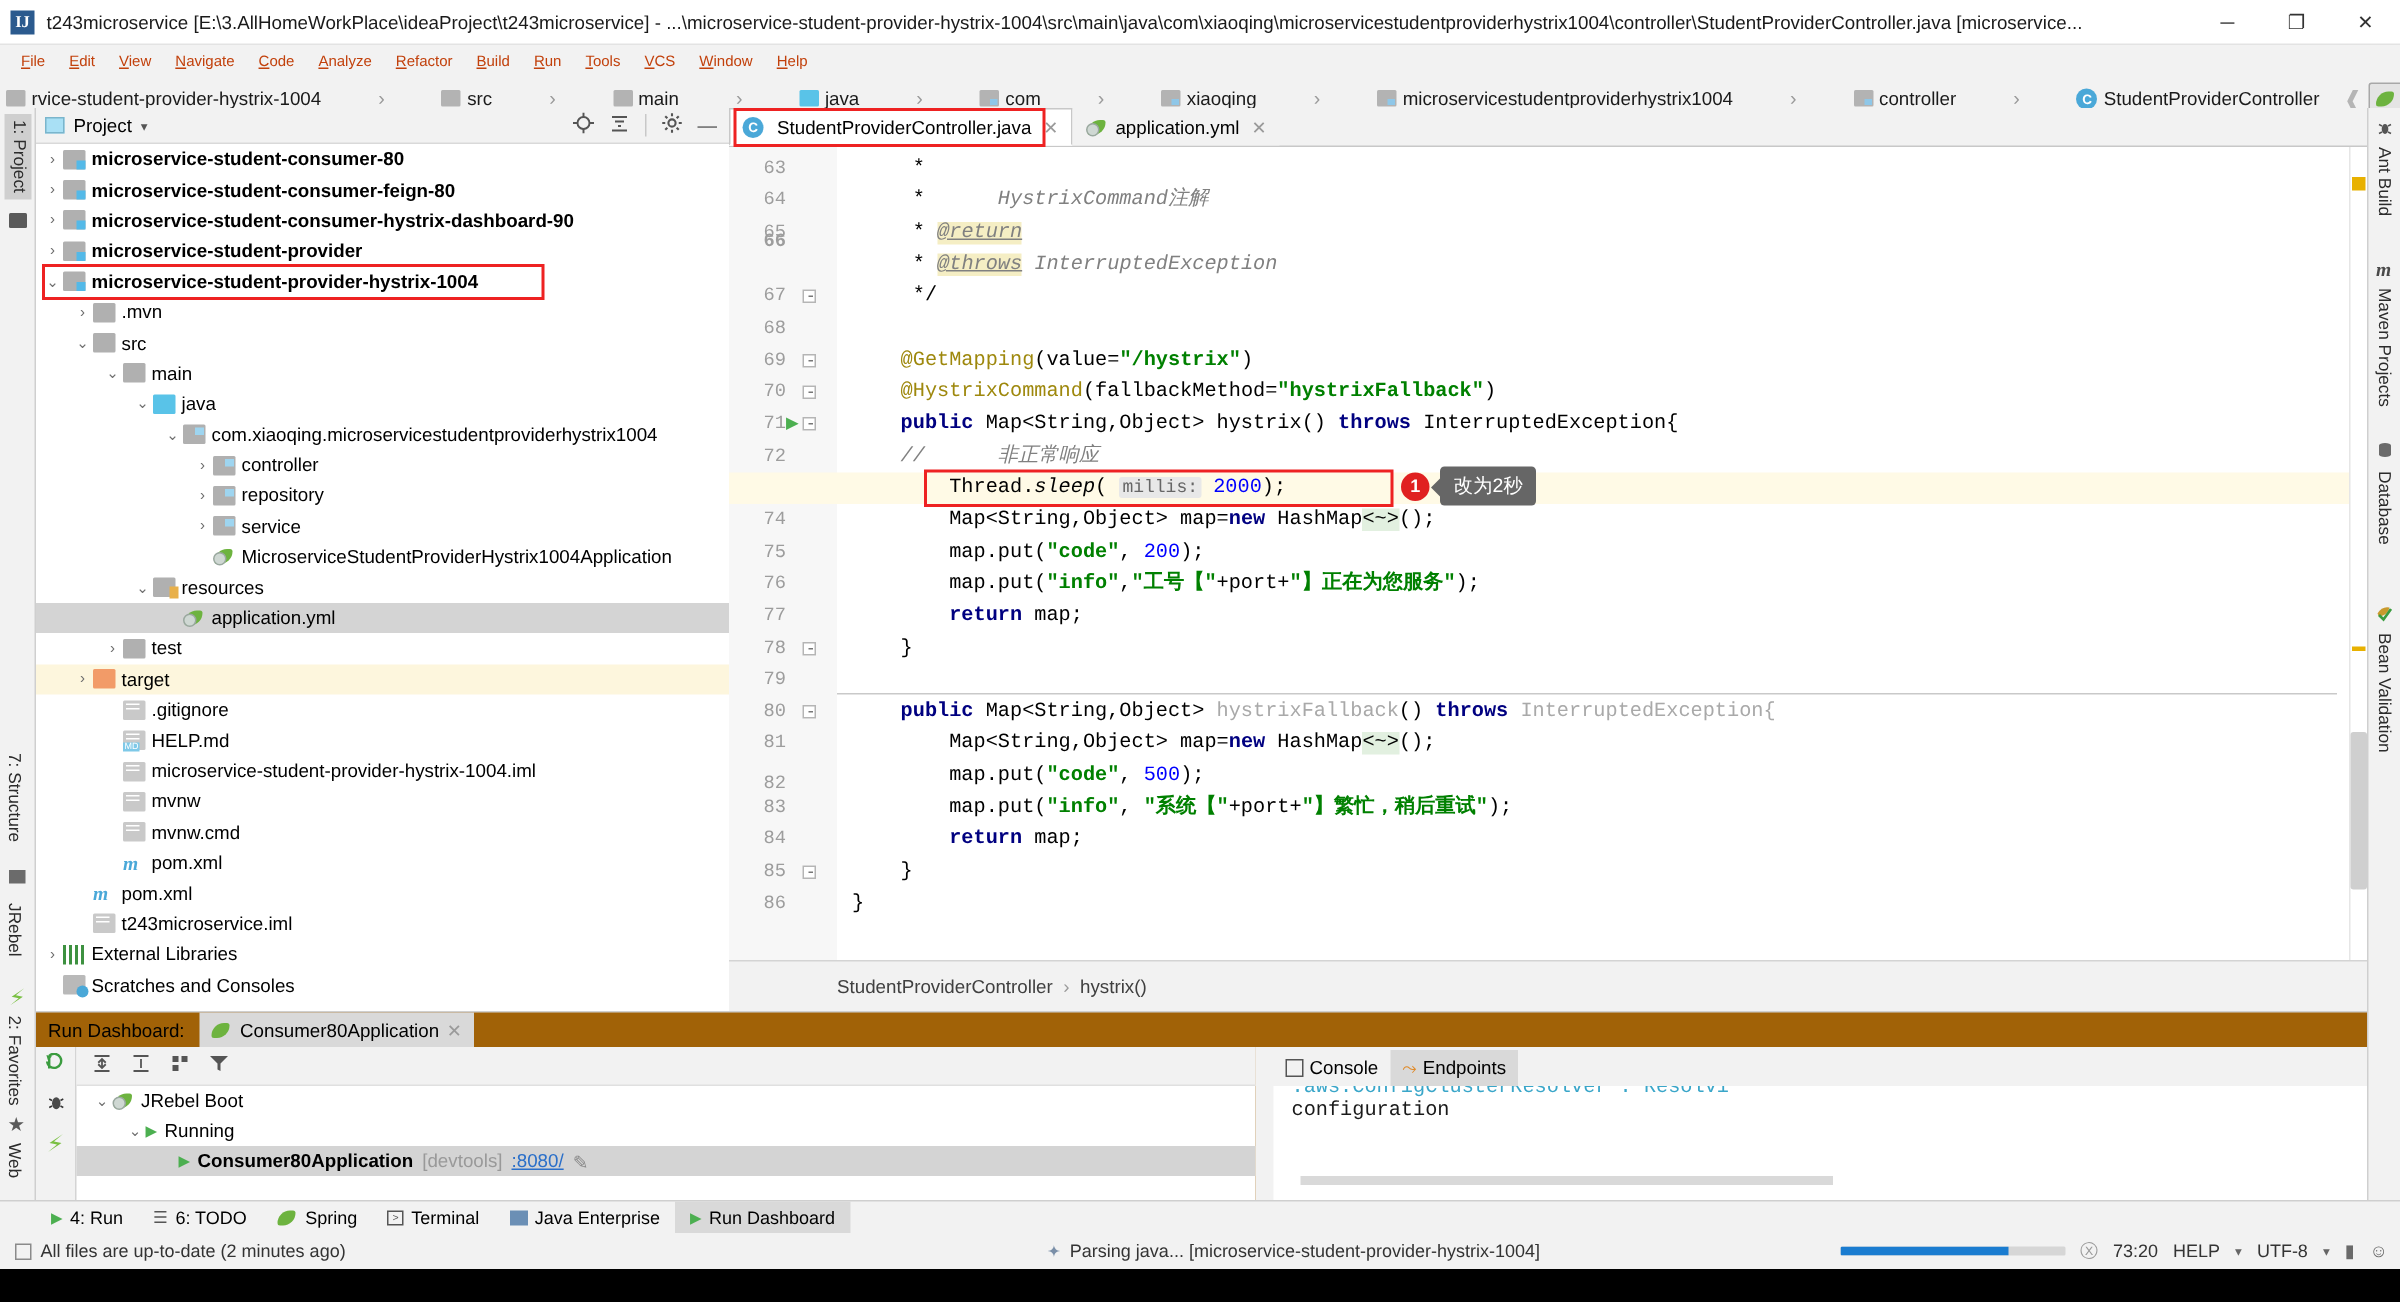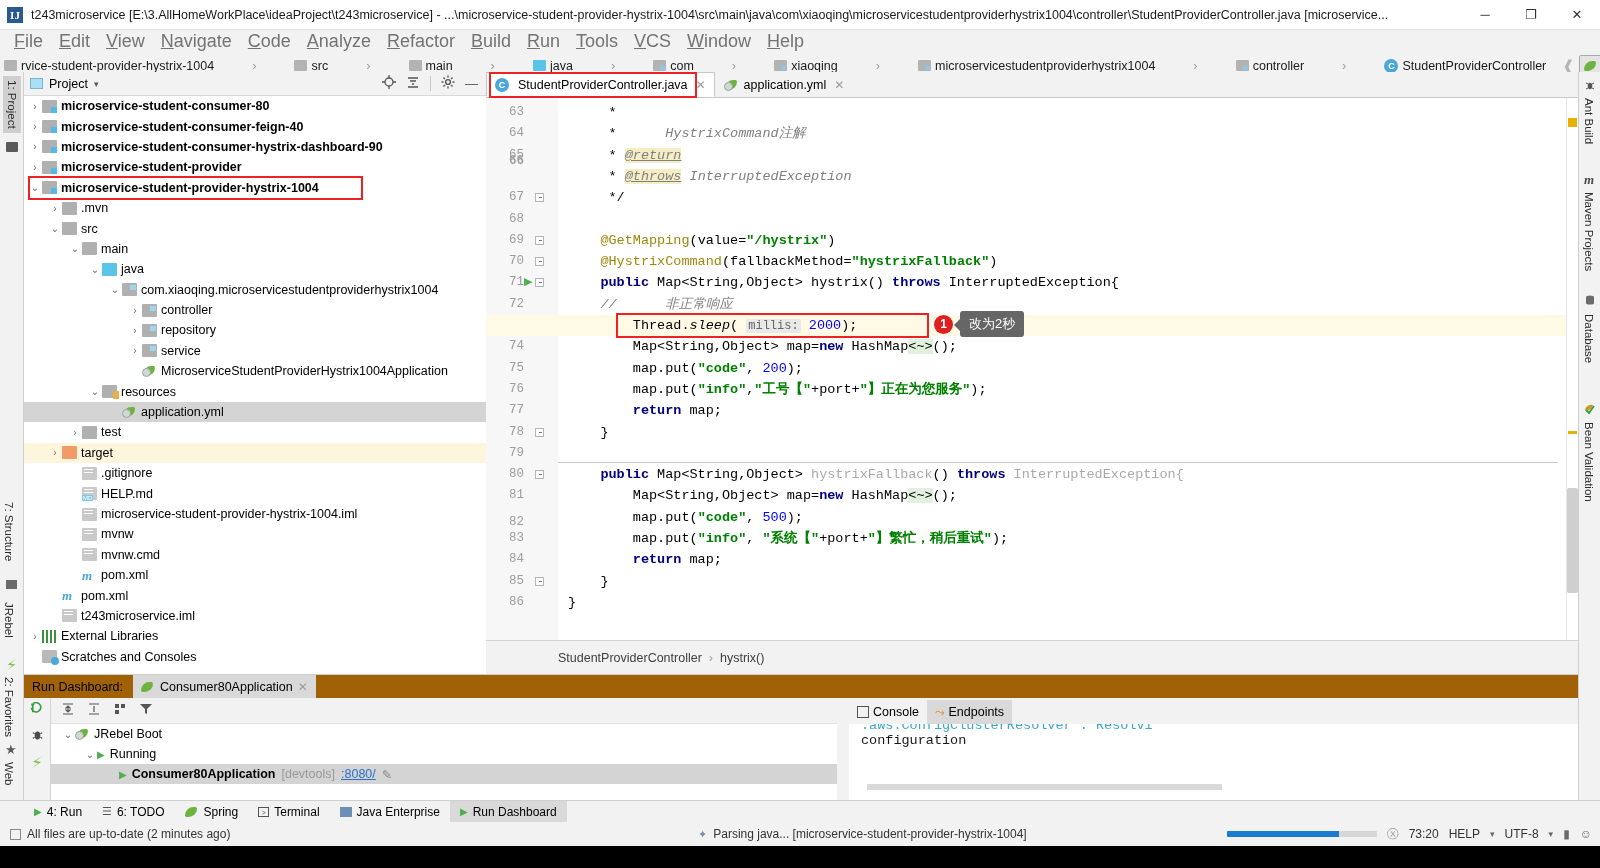--- a/index.html
+++ b/index.html
@@ -23,21 +23,21 @@
     width: 16px; height: 16px; margin: 0 8px 0 7px; background: #2b5a8e;
     color: #fff; font-size: 11px; line-height: 16px; text-align: center;
     font-family: "Liberation Serif", serif; font-weight: bold;
   }
   .titlebar .ttitle { font-size: 12.5px; color: #1a1a1a; white-space: nowrap; overflow: hidden; }
   .titlebar .wbtns { margin-left: auto; display: flex; height: 30px; }
   .titlebar .wbtn { width: 46px; height: 30px; display: flex; align-items: center; justify-content: center; font-size: 13px; color: #333; }
 
   
   .menubar { height: 22px; background: #f2f2f2; display: flex; align-items: center; padding-left: 6px; }
-  .menubar .mi { padding: 2px 8px; font-size: 18px; color: #737373; }
+  .menubar .mi { padding: 2px 8px; font-size: 10px; color: #c2410c; }
   .menubar .mi u { text-decoration: underline; }
 
   
   .navbar {
     height: 28px; background: #f2f2f2; display: flex; align-items: center;
     padding: 0 4px; border-bottom: 1px solid #cfcfcf; font-size: 12.5px; gap: 0px;
   }
   .crumb { display: flex; align-items: center; white-space: nowrap; color: #1a1a1a; gap: 33px; }
   .crumb .sep { color: #9b9b9b; margin: 0 5px; font-size: 13px; }
   .folder-ic { width: 13px; height: 11px; margin-right: 4px; border-radius: 1px; background: #b3b3b3; position: relative; display:inline-block; }
@@ -382,21 +382,21 @@
       </div>
       <div class="tree" id="projtree">
           <div class="trow" style="padding-left: 4px;">
             <span class="arr">›</span>
             <span class="tico mod-ic"></span>
             <span class="tlabel bold">microservice-student-consumer-80</span>
           </div>
           <div class="trow" style="padding-left: 4px;">
             <span class="arr">›</span>
             <span class="tico mod-ic"></span>
-            <span class="tlabel bold">microservice-student-consumer-feign-40</span>
+            <span class="tlabel bold">microservice-student-consumer-feign-80</span>
           </div>
           <div class="trow" style="padding-left: 4px;">
             <span class="arr">›</span>
             <span class="tico mod-ic"></span>
             <span class="tlabel bold">microservice-student-consumer-hystrix-dashboard-90</span>
           </div>
           <div class="trow" style="padding-left: 4px;">
             <span class="arr">›</span>
             <span class="tico mod-ic"></span>
             <span class="tlabel bold">microservice-student-provider</span>

